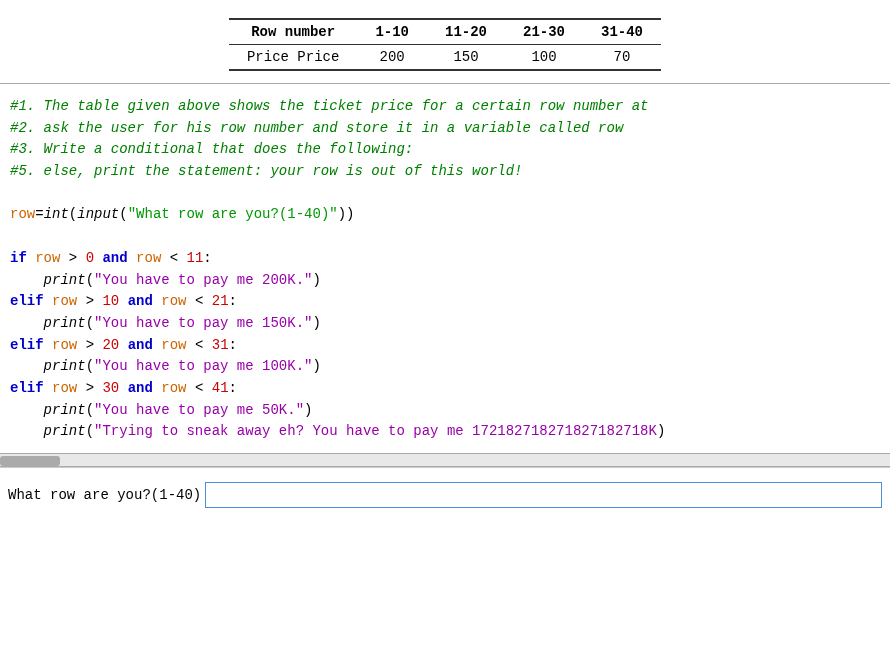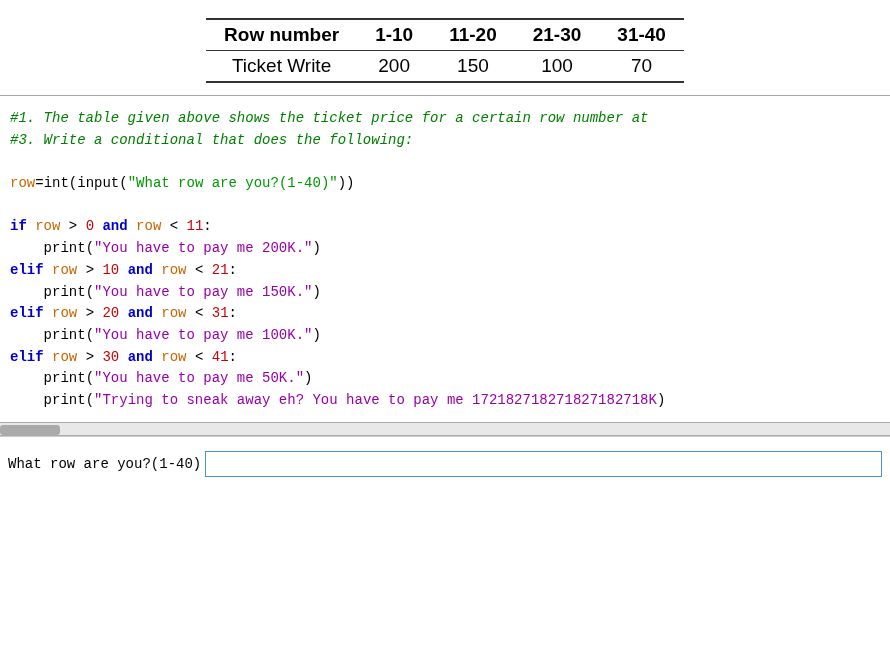--- a/index.html
+++ b/index.html
@@ -21,22 +21,22 @@
       display: flex;
       justify-content: center;
       padding: 8px 0 8px 0;
     }
     .ticket-table {
       border-collapse: collapse;
     }
     .ticket-table th, .ticket-table td {
       padding: 4px 18px;
       text-align: center;
-      font-family: Liberation Sans, sans-serif;
-      font-size: 19px;
+      font-family: Liberation Mono, monospace;
+      font-size: 14px;
     }
     .ticket-table thead tr {
       border-top: 2px solid #333;
       border-bottom: 1px solid #333;
     }
     .ticket-table thead th {
       font-weight: bold;
     }
     .ticket-table tbody tr {
       border-bottom: 2px solid #333;
@@ -56,21 +56,21 @@
       font-family: 'Courier New', Courier, monospace;
       font-size: 14px;
       line-height: 1.55;
     }
 
     .comment { color: #008000; font-style: italic; }
     .keyword { color: #0000cc; font-weight: bold; }
     .string-green { color: #009900; }
     .string-purple { color: #9900aa; }
     .number { color: #cc0000; }
-    .func { color: #000000; }
+    .func { color: #000000; font-style: italic; }
     .operator { color: #000000; }
     .varname { color: #cc6600; text-align: right; }
 
     .code-line {
       display: block;
       white-space: pre;
     }
 
     
     .scrollbar-area {
@@ -128,36 +128,38 @@
         <tr>
           <th>Row number</th>
           <th>1-10</th>
           <th>11-20</th>
           <th>21-30</th>
           <th>31-40</th>
         </tr>
       </thead>
       <tbody>
         <tr>
-          <td>Ticket Write</td>
+          <td>Price Price</td>
           <td>200</td>
           <td>150</td>
           <td>100</td>
           <td>70</td>
         </tr>
       </tbody>
     </table>
   </div>
 
   <hr class="divider">
 
   <div class="code-section">
 
     <span class="code-line comment">#1. The table given above shows the ticket price for a certain row number at</span>
+    <span class="code-line comment">#2. ask the user for his row number and store it in a variable called row</span>
     <span class="code-line comment">#3. Write a conditional that does the following:</span>
+    <span class="code-line comment">#5. else, print the statement: your row is out of this world!</span>
 
     <span class="code-line">&nbsp;</span>
 
     <span class="code-line"><span class="varname">row</span><span class="operator">=</span><span class="func">int</span><span class="operator">(</span><span class="func">input</span><span class="operator">(</span><span class="string-green">"What row are you?(1-40)"</span><span class="operator">))</span></span>
 
     <span class="code-line">&nbsp;</span>
 
     <span class="code-line"><span class="keyword">if</span> <span class="varname">row</span> <span class="operator">&gt;</span> <span class="number">0</span> <span class="keyword">and</span> <span class="varname">row</span> <span class="operator">&lt;</span> <span class="number">11</span><span class="operator">:</span></span>
 
     <span class="code-line">    <span class="func">print</span><span class="operator">(</span><span class="string-purple">"You have to pay me 200K."</span><span class="operator">)</span></span>

